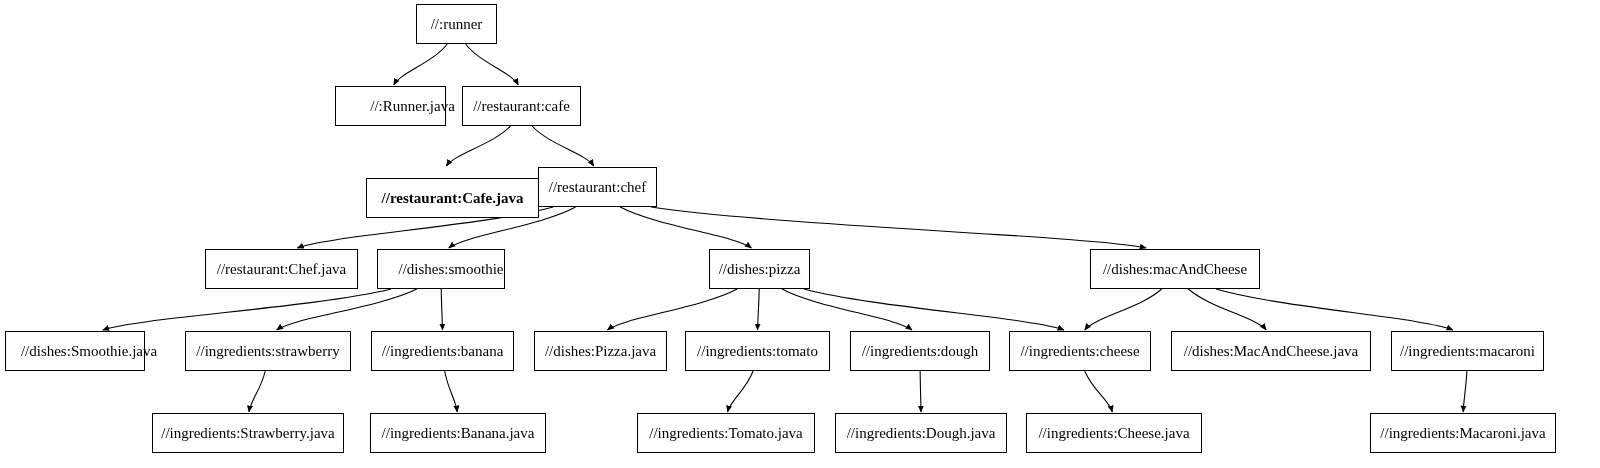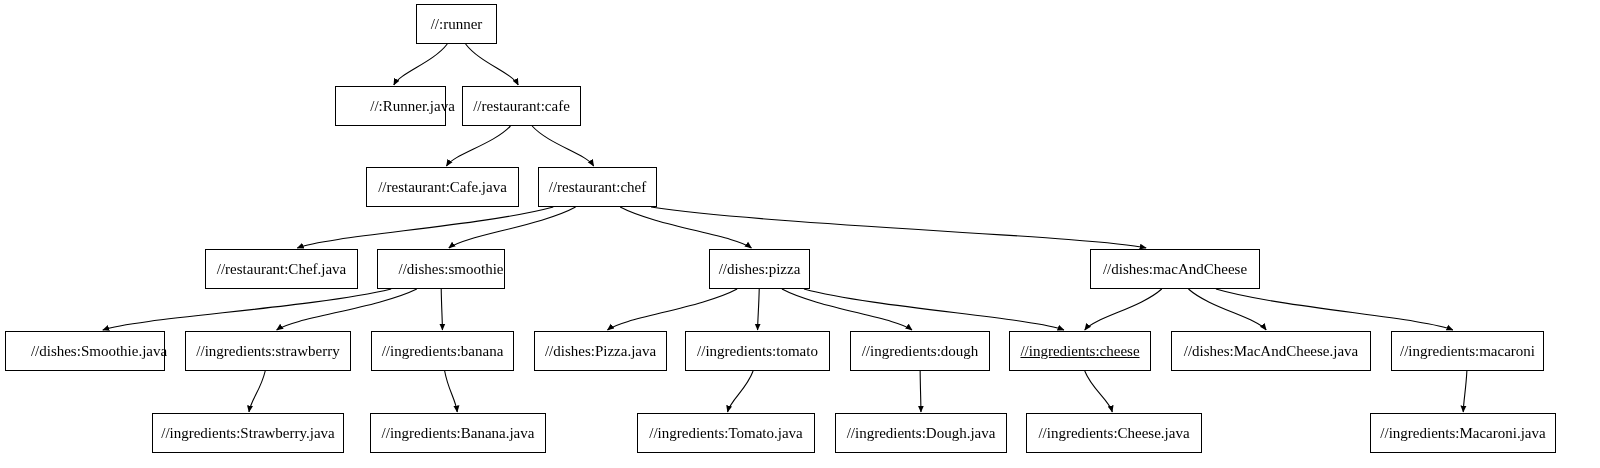--- a/index.html
+++ b/index.html
@@ -62,57 +62,57 @@
   <div id="nodes">
       <div class="node" style="left: 416px; top: 4px; width: 81px;">
         <span>//:runner</span>
       </div>
       <div class="node" style="left: 335px; top: 86px; width: 111px; padding-left: 44px;">
         <span>//:Runner.java</span>
       </div>
       <div class="node" style="left: 462px; top: 86px; width: 119px;">
         <span>//restaurant:cafe</span>
       </div>
-      <div class="node" style="left: 366px; top: 167px; width: 153px;">
+      <div class="node" style="left: 366px; top: 178px; width: 173px; font-weight: bold;">
         <span>//restaurant:Cafe.java</span>
       </div>
       <div class="node" style="left: 538px; top: 167px; width: 119px;">
         <span>//restaurant:chef</span>
       </div>
       <div class="node" style="left: 205px; top: 249px; width: 153px;">
         <span>//restaurant:Chef.java</span>
       </div>
       <div class="node" style="left: 377px; top: 249px; width: 128px; padding-left: 20px;">
         <span>//dishes:smoothie</span>
       </div>
       <div class="node" style="left: 709px; top: 249px; width: 101px; text-align: right;">
         <span>//dishes:pizza</span>
       </div>
       <div class="node" style="left: 1090px; top: 249px; width: 170px;">
         <span>//dishes:macAndCheese</span>
       </div>
-      <div class="node" style="left: 5px; top: 331px; width: 160px; padding-left: 28px;">
+      <div class="node" style="left: 5px; top: 331px; width: 140px; padding-left: 28px;">
         <span>//dishes:Smoothie.java</span>
       </div>
       <div class="node" style="left: 185px; top: 331px; width: 166px;">
         <span>//ingredients:strawberry</span>
       </div>
       <div class="node" style="left: 371px; top: 331px; width: 143px;">
         <span>//ingredients:banana</span>
       </div>
       <div class="node" style="left: 534px; top: 331px; width: 133px;">
         <span>//dishes:Pizza.java</span>
       </div>
       <div class="node" style="left: 685px; top: 331px; width: 145px;">
         <span>//ingredients:tomato</span>
       </div>
       <div class="node" style="left: 850px; top: 331px; width: 140px;">
         <span>//ingredients:dough</span>
       </div>
-      <div class="node" style="left: 1009px; top: 331px; width: 142px; text-decoration: underline;">
+      <div class="node" style="left: 1009px; top: 331px; width: 142px;">
         <span>//ingredients:cheese</span>
       </div>
       <div class="node" style="left: 1171px; top: 331px; width: 200px;">
         <span>//dishes:MacAndCheese.java</span>
       </div>
       <div class="node" style="left: 1391px; top: 331px; width: 153px;">
         <span>//ingredients:macaroni</span>
       </div>
       <div class="node" style="left: 152px; top: 413px; width: 192px;">
         <span>//ingredients:Strawberry.java</span>

